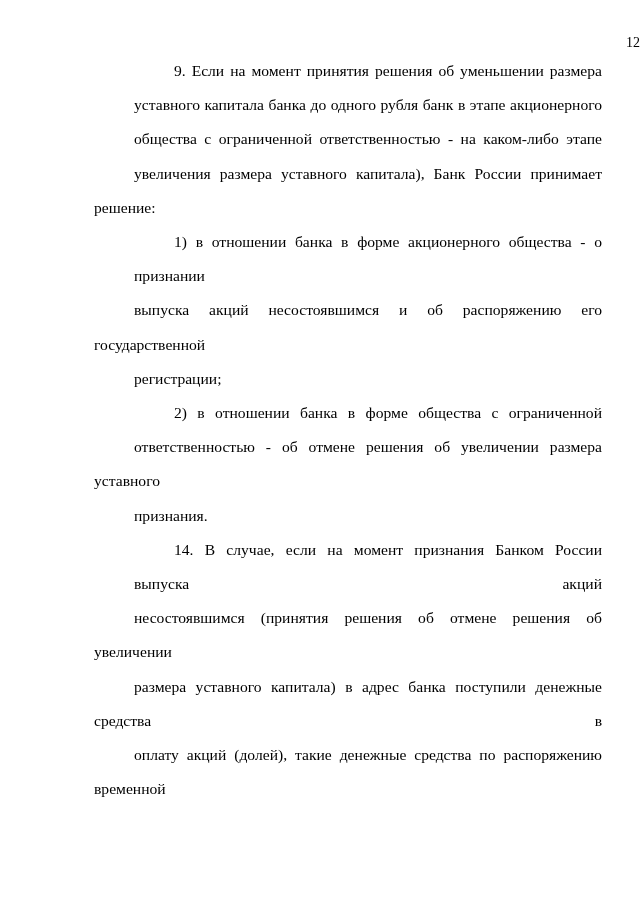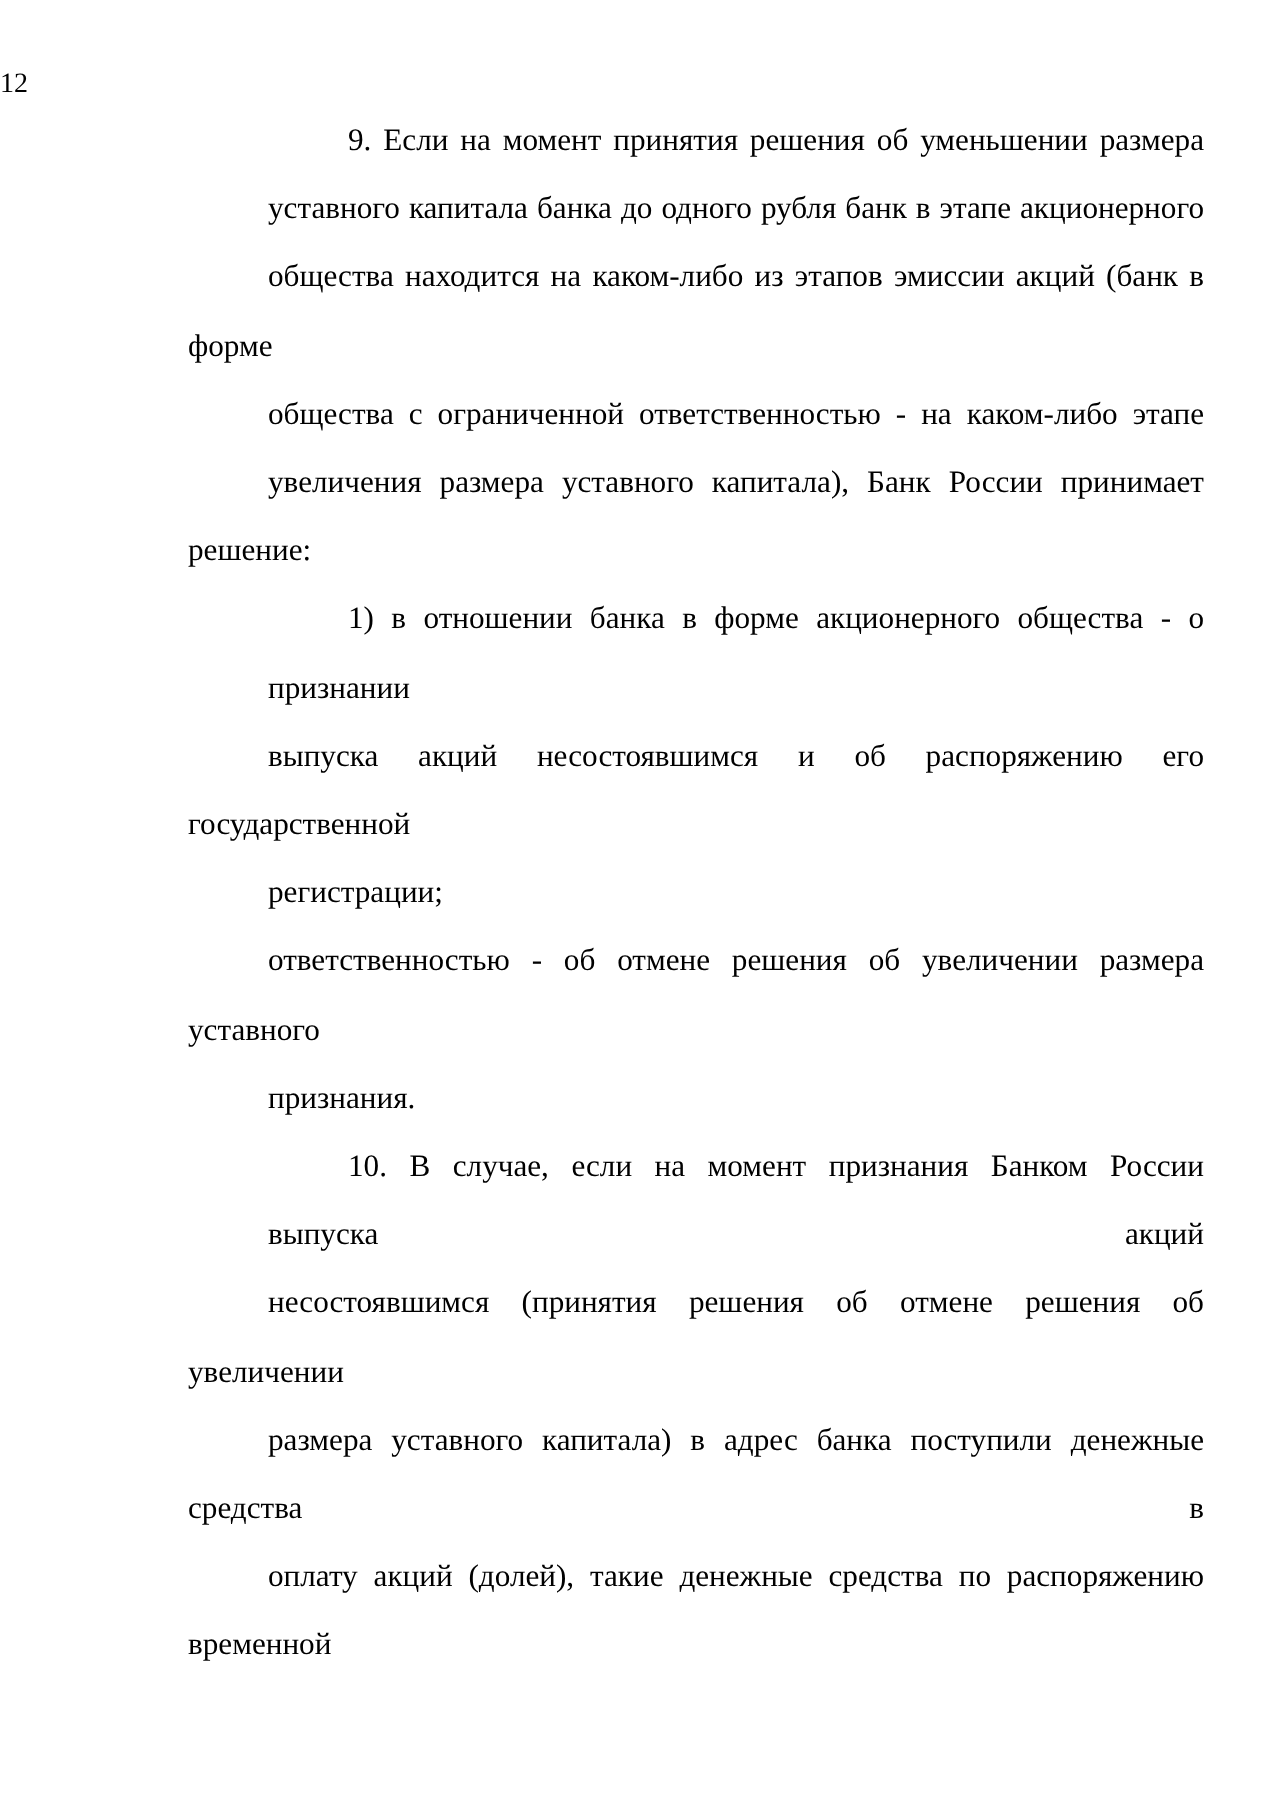--- a/index.html
+++ b/index.html
@@ -4,21 +4,21 @@
 <style>
   html, body { margin: 0; padding: 0; background: #ffffff; }
   body { width: 640px; height: 900px; overflow: hidden; position: relative; }
   .page {
     position: absolute; left: 0; top: 0; width: 640px; height: 900px;
     background: #ffffff; color: #000000;
     font-family: "Liberation Serif", "DejaVu Serif", serif;
   }
   .page-number {
     position: absolute; top: 35px; left: 0; width: 640px;
-    text-align: left; font-size: 14px; line-height: 16px;
+    text-align: right; font-size: 14px; line-height: 16px;
   }
   .body-text {
     position: absolute; left: 94px; top: 54px; width: 508px;
   }
   .para {
     margin: 0; font-size: 15.6px; line-height: 34.2px;
     text-align: justify; text-indent: 40px;
   }
   .line { display: block; text-align: justify; text-align-last: justify; }
   .line.last { text-align-last: left; }
@@ -27,38 +27,38 @@
 </head>
 <body>
 
 <div class="page">
   <div class="page-number">12</div>
 
   <div class="body-text">
     <div class="para">
       <span class="line indent">9. Если на момент принятия решения об уменьшении размера</span>
       <span class="line">уставного капитала банка до одного рубля банк в этапе акционерного</span>
-      <span class="line">общества находится на каком-либо из этапов эмиссии акций (банк в форме</span>
       <span class="line">общества с ограниченной ответственностью - на каком-либо этапе</span>
       <span class="line last">увеличения размера уставного капитала), Банк России принимает решение:</span>
     </div>
 
     <div class="para">
       <span class="line indent">1) в отношении банка в форме акционерного общества - о признании</span>
       <span class="line">выпуска акций несостоявшимся и об распоряжению его государственной</span>
       <span class="line last">регистрации;</span>
     </div>
 
     <div class="para">
+      <span class="line indent">2) в отношении банка в форме общества с ограниченной</span>
       <span class="line">ответственностью - об отмене решения об увеличении размера уставного</span>
       <span class="line last">признания.</span>
     </div>
 
     <div class="para">
-      <span class="line indent">10. В случае, если на момент признания Банком России выпуска акций</span>
+      <span class="line indent">14. В случае, если на момент признания Банком России выпуска акций</span>
       <span class="line">несостоявшимся (принятия решения об отмене решения об увеличении</span>
       <span class="line">размера уставного капитала) в адрес банка поступили денежные средства в</span>
       <span class="line">оплату акций (долей), такие денежные средства по распоряжению временной</span>
 
     </div>
 
   </div>
 </div>
 
 </body></html>

